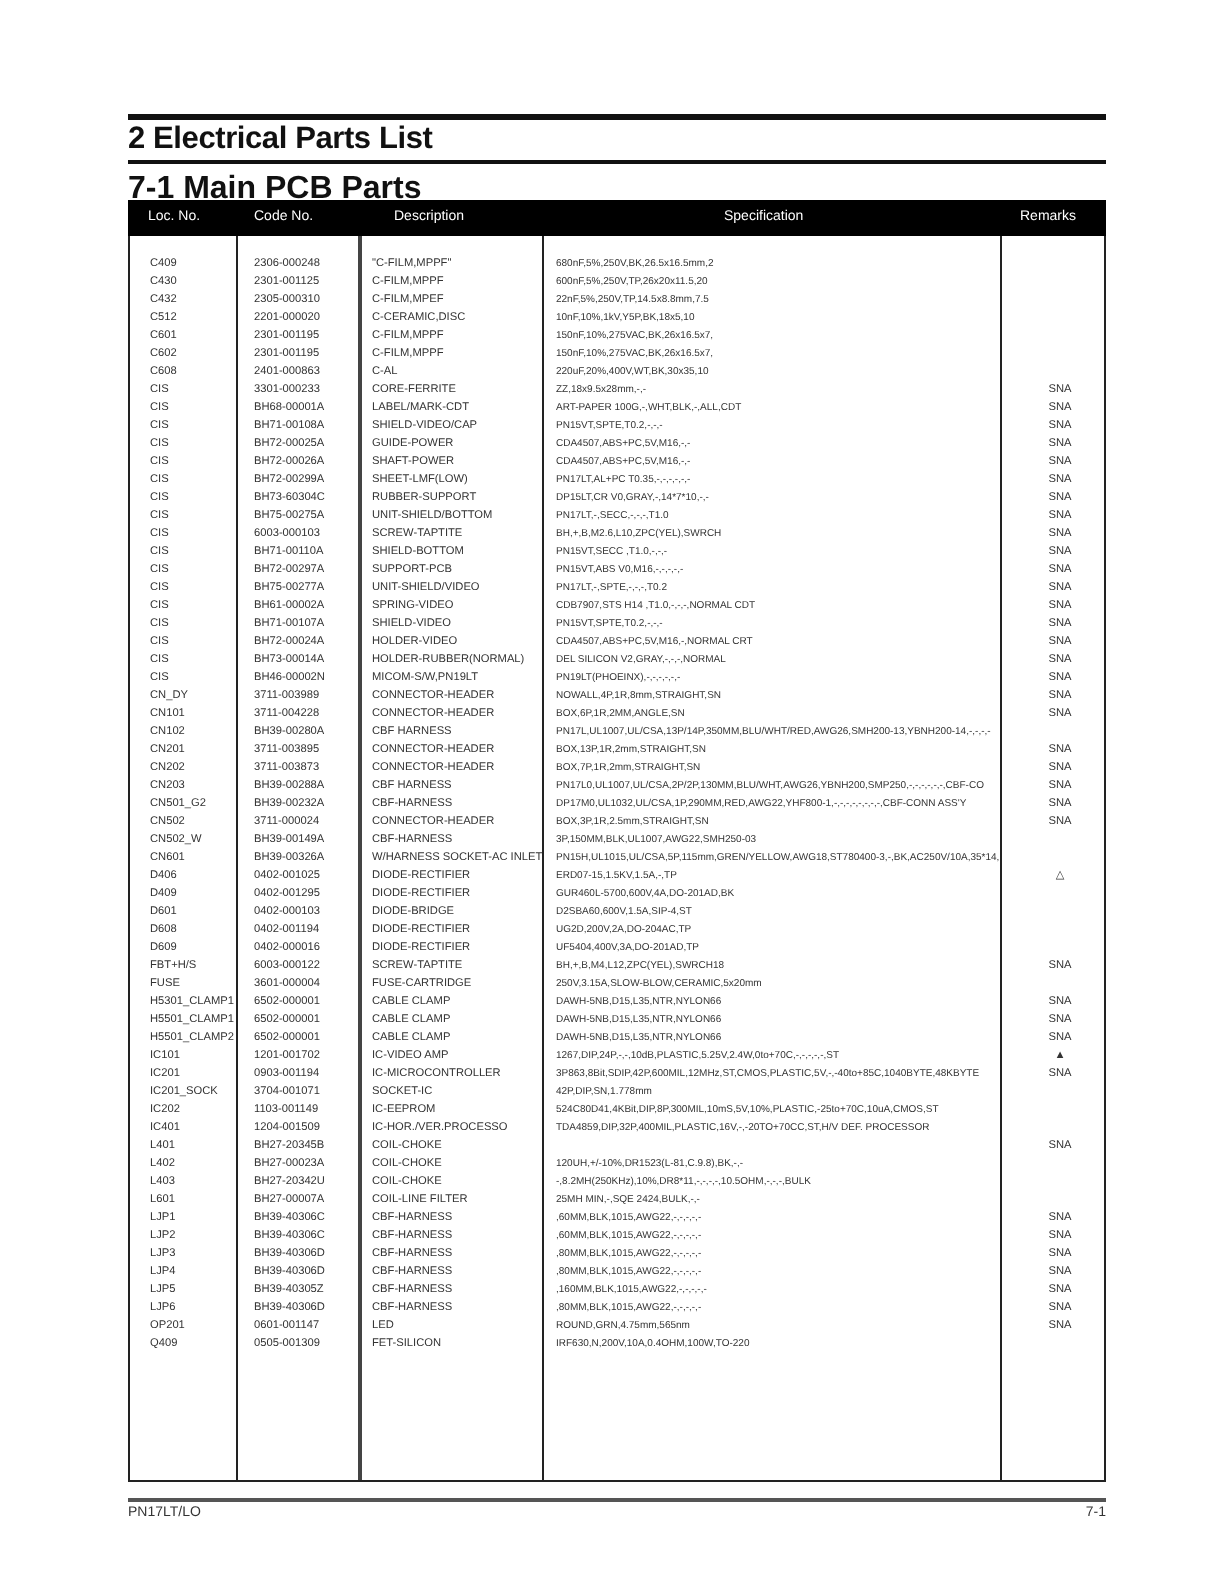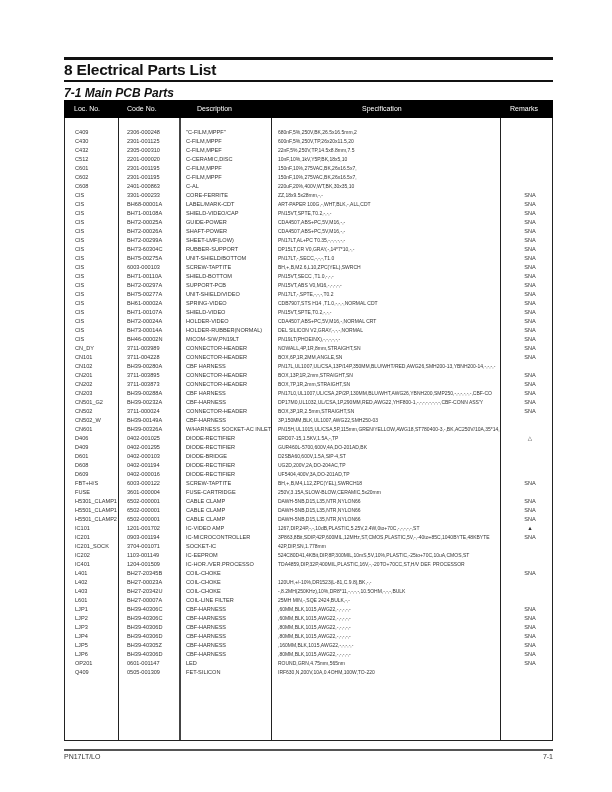--- a/index.html
+++ b/index.html
@@ -1,21 +1,21 @@
 <!DOCTYPE html>
 <html><head>
 <meta charset="utf-8">
 <style>
   html, body { margin: 0; padding: 0; background: #ffffff; }
   body { width: 612px; height: 792px; position: relative; overflow: hidden; font-family: "Liberation Sans", sans-serif; color: #222; }
   .page { position: absolute; left: 64px; top: 0; width: 489px; }
   .top-rule { position: absolute; left: 0; top: 57px; width: 489px; height: 3px; background: #111; }
   .title { position: absolute; left: 0; top: 61px; font-size: 15.5px; font-weight: bold; letter-spacing: -0.2px; color: #111; white-space: nowrap; }
   .title-rule { position: absolute; left: 0; top: 80px; width: 489px; height: 1.5px; background: #111; }
-  .subtitle { position: absolute; left: 0; top: 86px; font-size: 12px; font-weight: bold; color: #111; white-space: nowrap; font-style: italic; }
+  .subtitle { position: absolute; left: 0; top: 86px; font-size: 16px; font-weight: bold; color: #111; white-space: nowrap; }
   .header { position: absolute; left: 0; top: 100px; width: 489px; height: 18px; background: #000; color: #fff; font-size: 7px; }
   .header span { position: absolute; top: 5px; white-space: nowrap; }
   .table-body { position: absolute; left: 0; top: 118px; width: 487px; height: 622px; border-left: 1px solid #222; border-right: 1px solid #222; border-bottom: 1px solid #222; }
   .vline { position: absolute; top: 0; width: 1px; height: 622px; background: #222; }
   .vline.thick { width: 2px; background: #444; }
   .rows { position: absolute; left: 0; top: 10px; width: 487px; }
   .row { position: relative; height: 9.0px; font-size: 5.6px; line-height: 9px; color: #333; white-space: nowrap; }
   .row span { position: absolute; top: 0; overflow: hidden; }
   .c-loc { left: 10px; width: 42px; }
   .c-code { left: 62px; width: 55px; }
@@ -24,21 +24,21 @@
   .c-rem { left: 443px; width: 44px; text-align: center; }
   .footer-rule { position: absolute; left: 0; top: 749px; width: 489px; height: 1.5px; background: #555; }
   .footer-left { position: absolute; left: 0; top: 753px; font-size: 7px; color: #333; }
   .footer-right { position: absolute; right: 0; top: 753px; font-size: 7px; color: #333; }
 </style>
 </head>
 <body>
 
 <div class="page">
   <div class="top-rule"></div>
-  <div class="title">8 Electrical Parts List</div>
+  <div class="title">2 Electrical Parts List</div>
   <div class="title-rule"></div>
   <div class="subtitle">7-1 Main PCB Parts</div>
 
   <div class="header">
     <span style="left:10px">Loc. No.</span>
     <span style="left:63px">Code No.</span>
     <span style="left:133px">Description</span>
     <span style="left:298px">Specification</span>
     <span style="left:446px">Remarks</span>
   </div>

